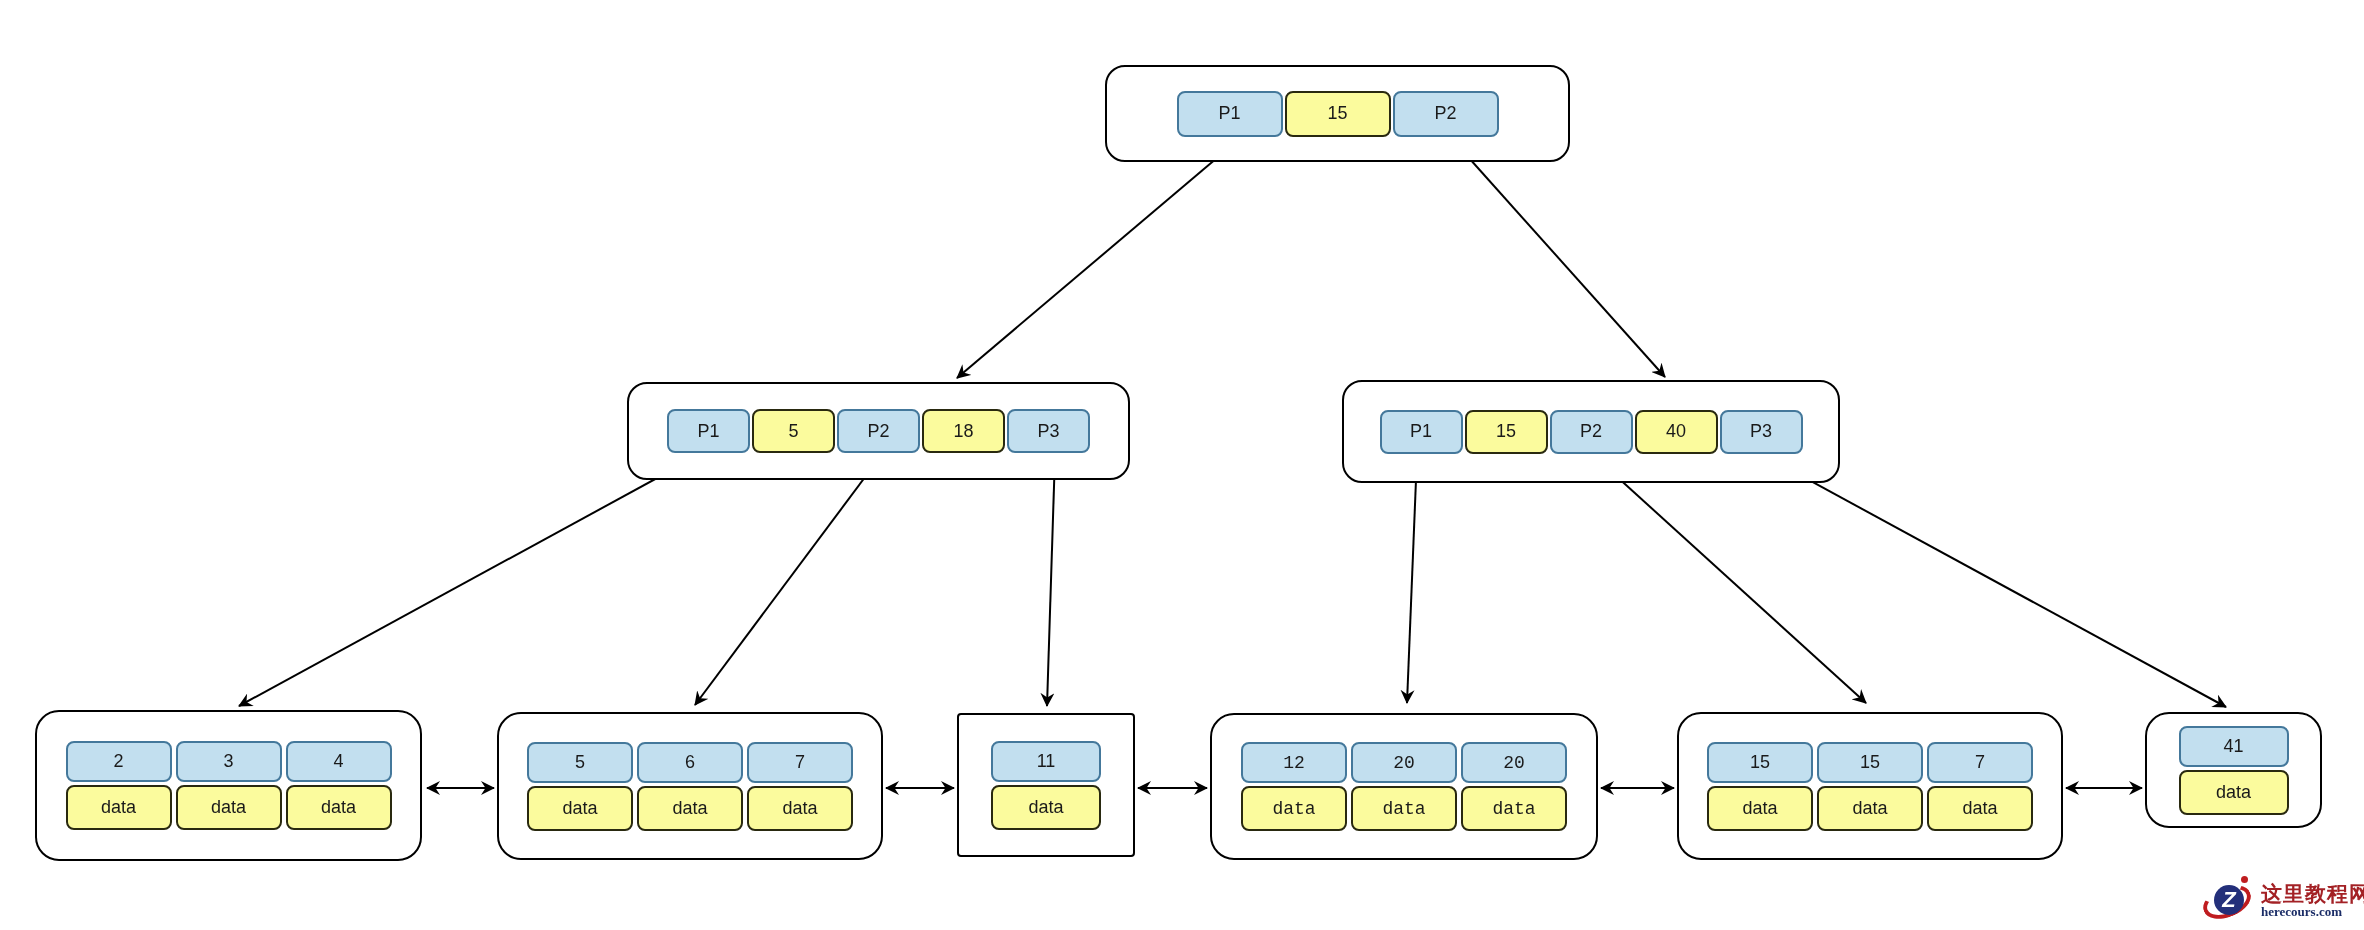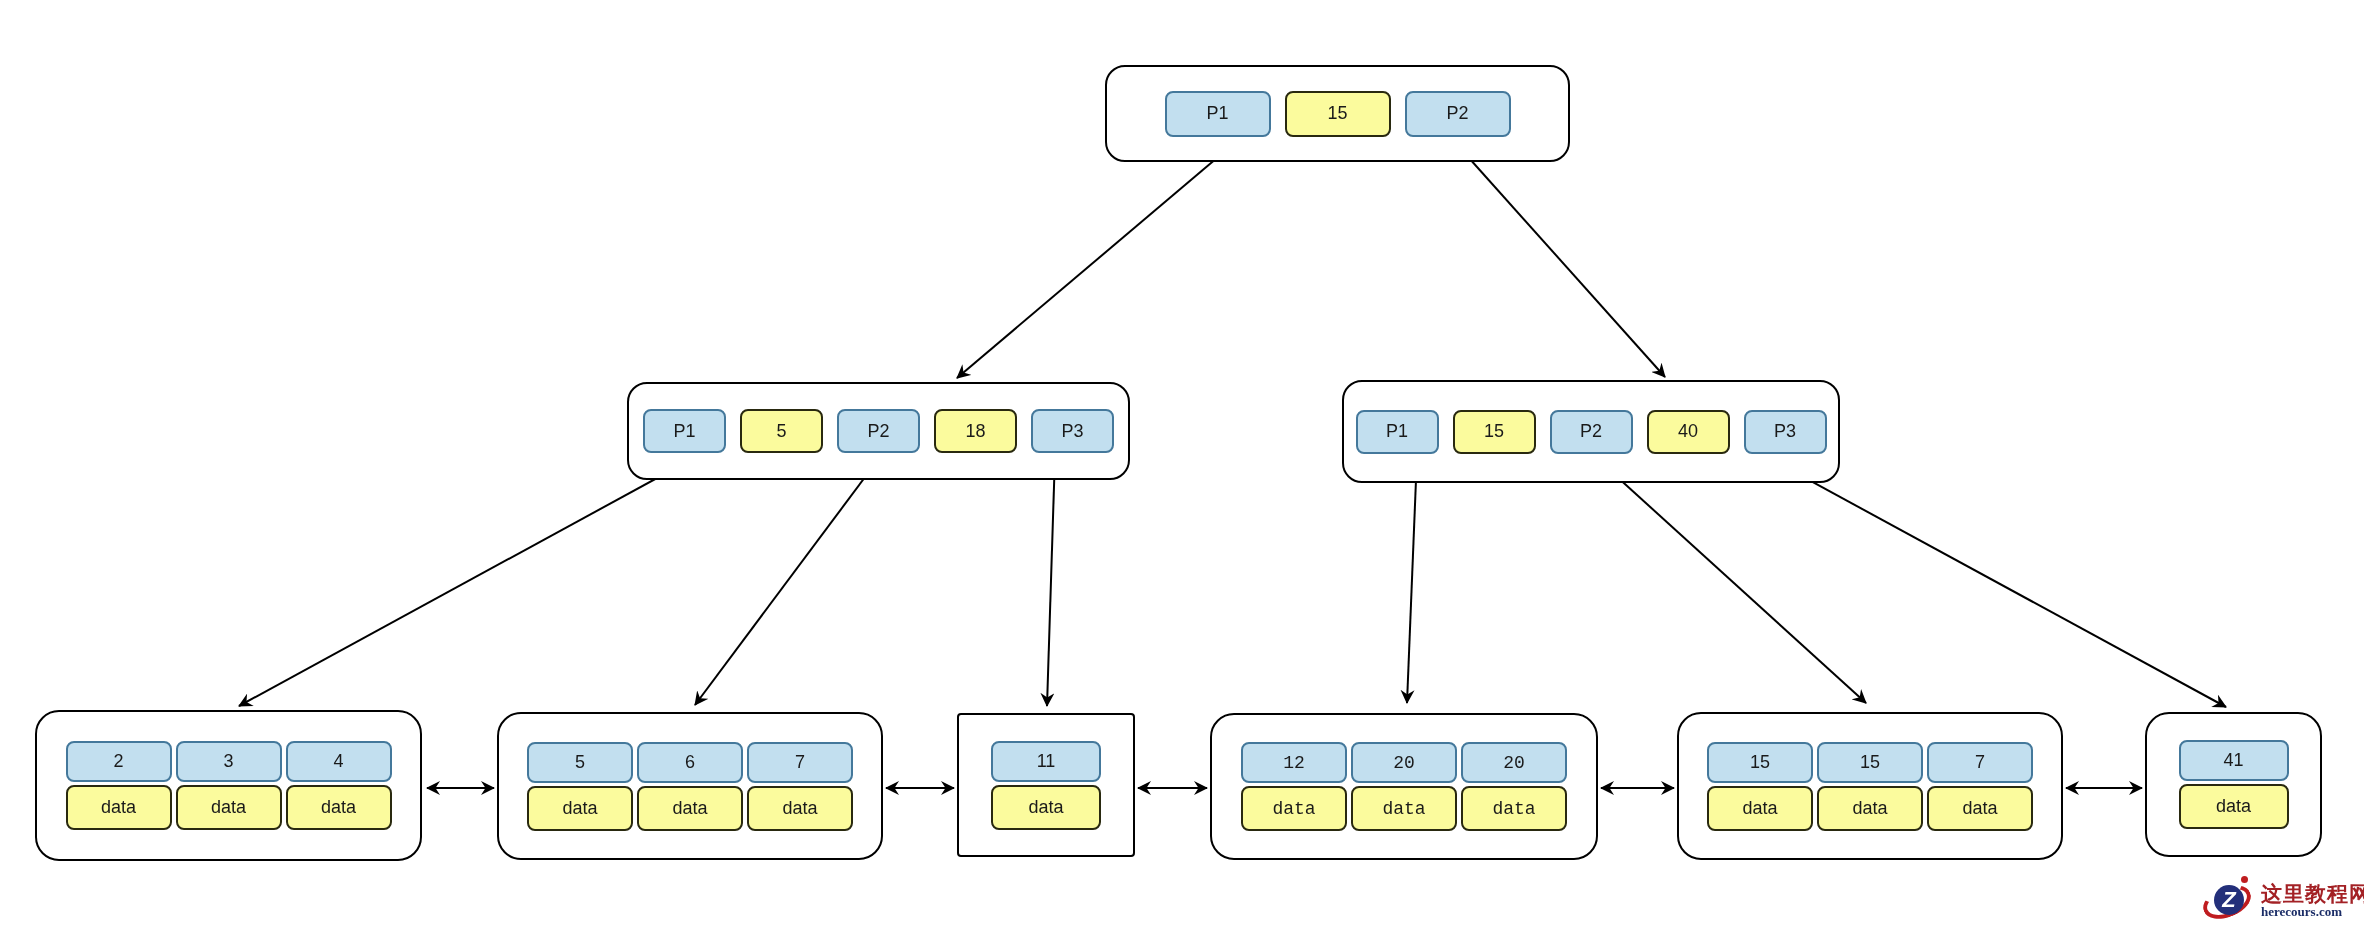--- a/index.html
+++ b/index.html
@@ -8,21 +8,21 @@
     font-family:"Liberation Sans", sans-serif; overflow:hidden;
   }
   svg.edges { position:absolute; left:0; top:0; width:2364px; height:930px; }
 
   
   .node {
     position:absolute; background:#ffffff; border:2px solid #000000;
     border-radius:20px; display:flex; align-items:center; justify-content:center;
     box-sizing:border-box;
   }
-  .cells-row { display:flex; gap:14px; }
+  .cells-row { display:flex; gap:2px; }
   .cell {
     display:flex; align-items:center; justify-content:center;
     border-radius:8px; font-size:18px; color:#1a1a1a; box-sizing:border-box;
   }
   .c-blue  { background:#c2dfef; border:2px solid #44789b; }
   .c-yellow{ background:#fbfb9d; border:2px solid #29290f; }
 
   
   .root-cell     { width:106px; height:46px; }
   .internal-cell { width:83px;  height:44px; }
@@ -176,21 +176,21 @@
         <div class="cell c-blue leaf-key">7</div>
       </div>
       <div class="leaf-row">
         <div class="cell c-yellow leaf-data">data</div>
         <div class="cell c-yellow leaf-data">data</div>
         <div class="cell c-yellow leaf-data">data</div>
       </div>
     </div>
   </div>
 
-  <div class="node" style="left:2145px; top:712px; width:177px; height:145px; border-radius:24px;">
+  <div class="node" style="left:2145px; top:712px; width:177px; height:116px; border-radius:24px;">
     <div class="leaf-grid">
       <div class="leaf-row">
         <div class="cell c-blue leaf-key-s">41</div>
       </div>
       <div class="leaf-row">
         <div class="cell c-yellow leaf-data-s">data</div>
       </div>
     </div>
   </div>
 

